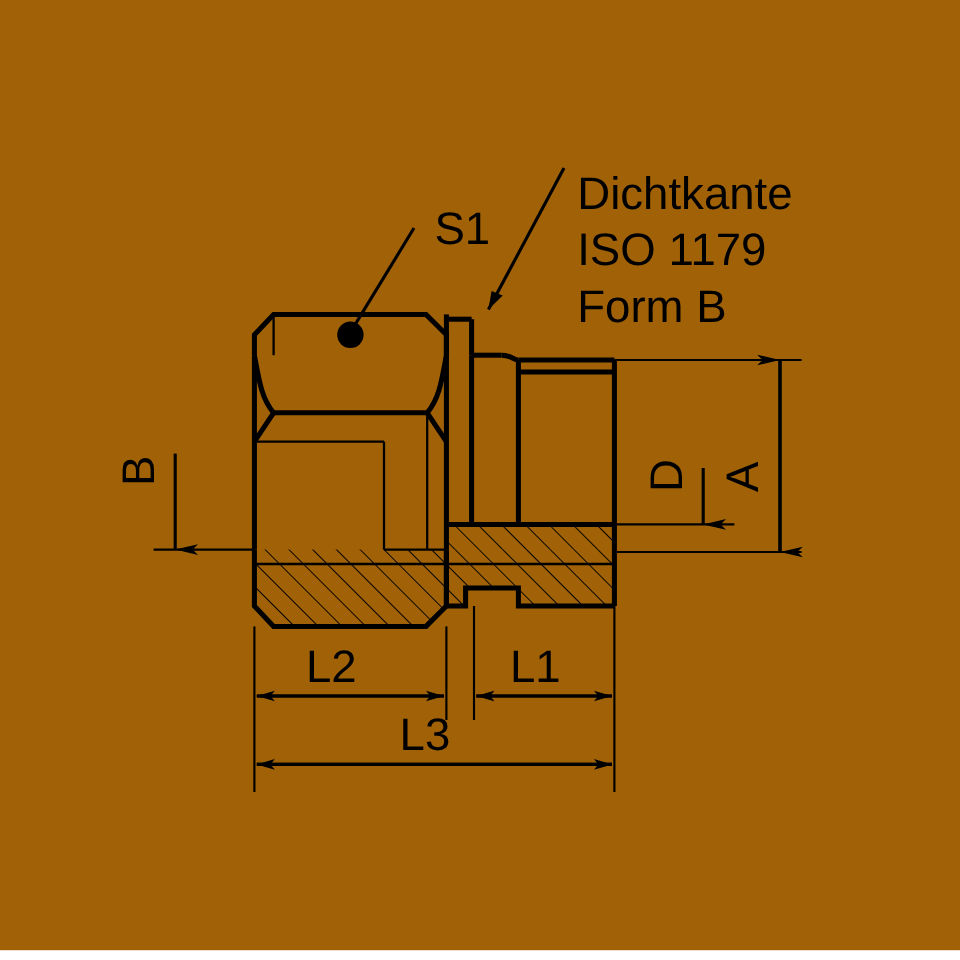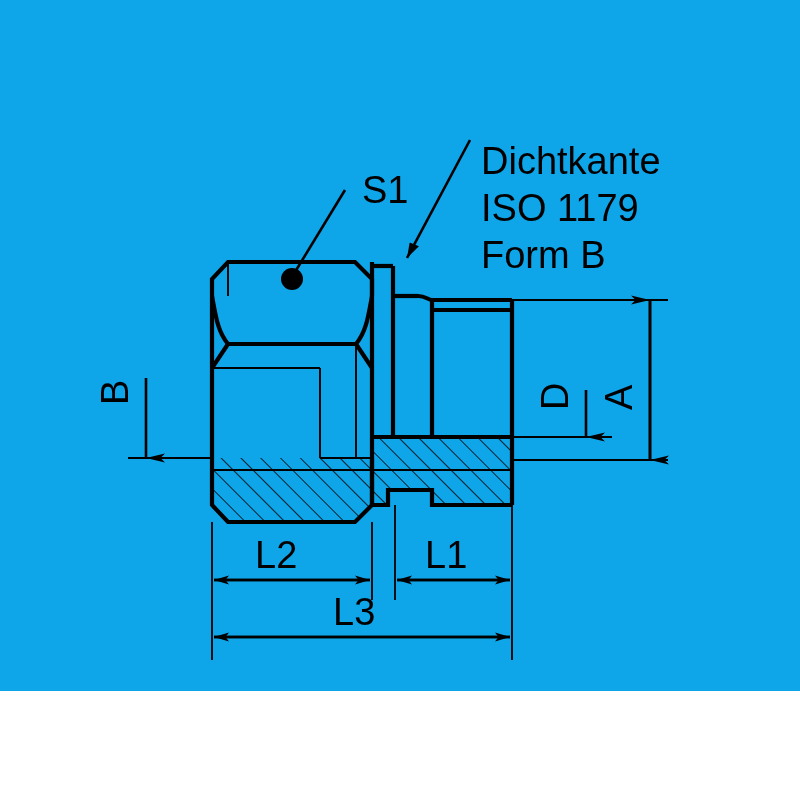--- a/index.html
+++ b/index.html
@@ -7,22 +7,22 @@
     margin: 0;
     padding: 0;
     background: #ffffff;
   }
   body {
     font-family: "Liberation Sans", sans-serif;
   }
   #stage {
     position: relative;
     width: 800px;
-    height: 691px;
-    background: #0ea5e9;
+    height: 792px;
+    background: #a16207;
     overflow: hidden;
   }
   #drawing {
     position: absolute;
     left: 0;
     top: 0;
     width: 800px;
     height: 800px;
   }
   .dim-text, .note-text {

